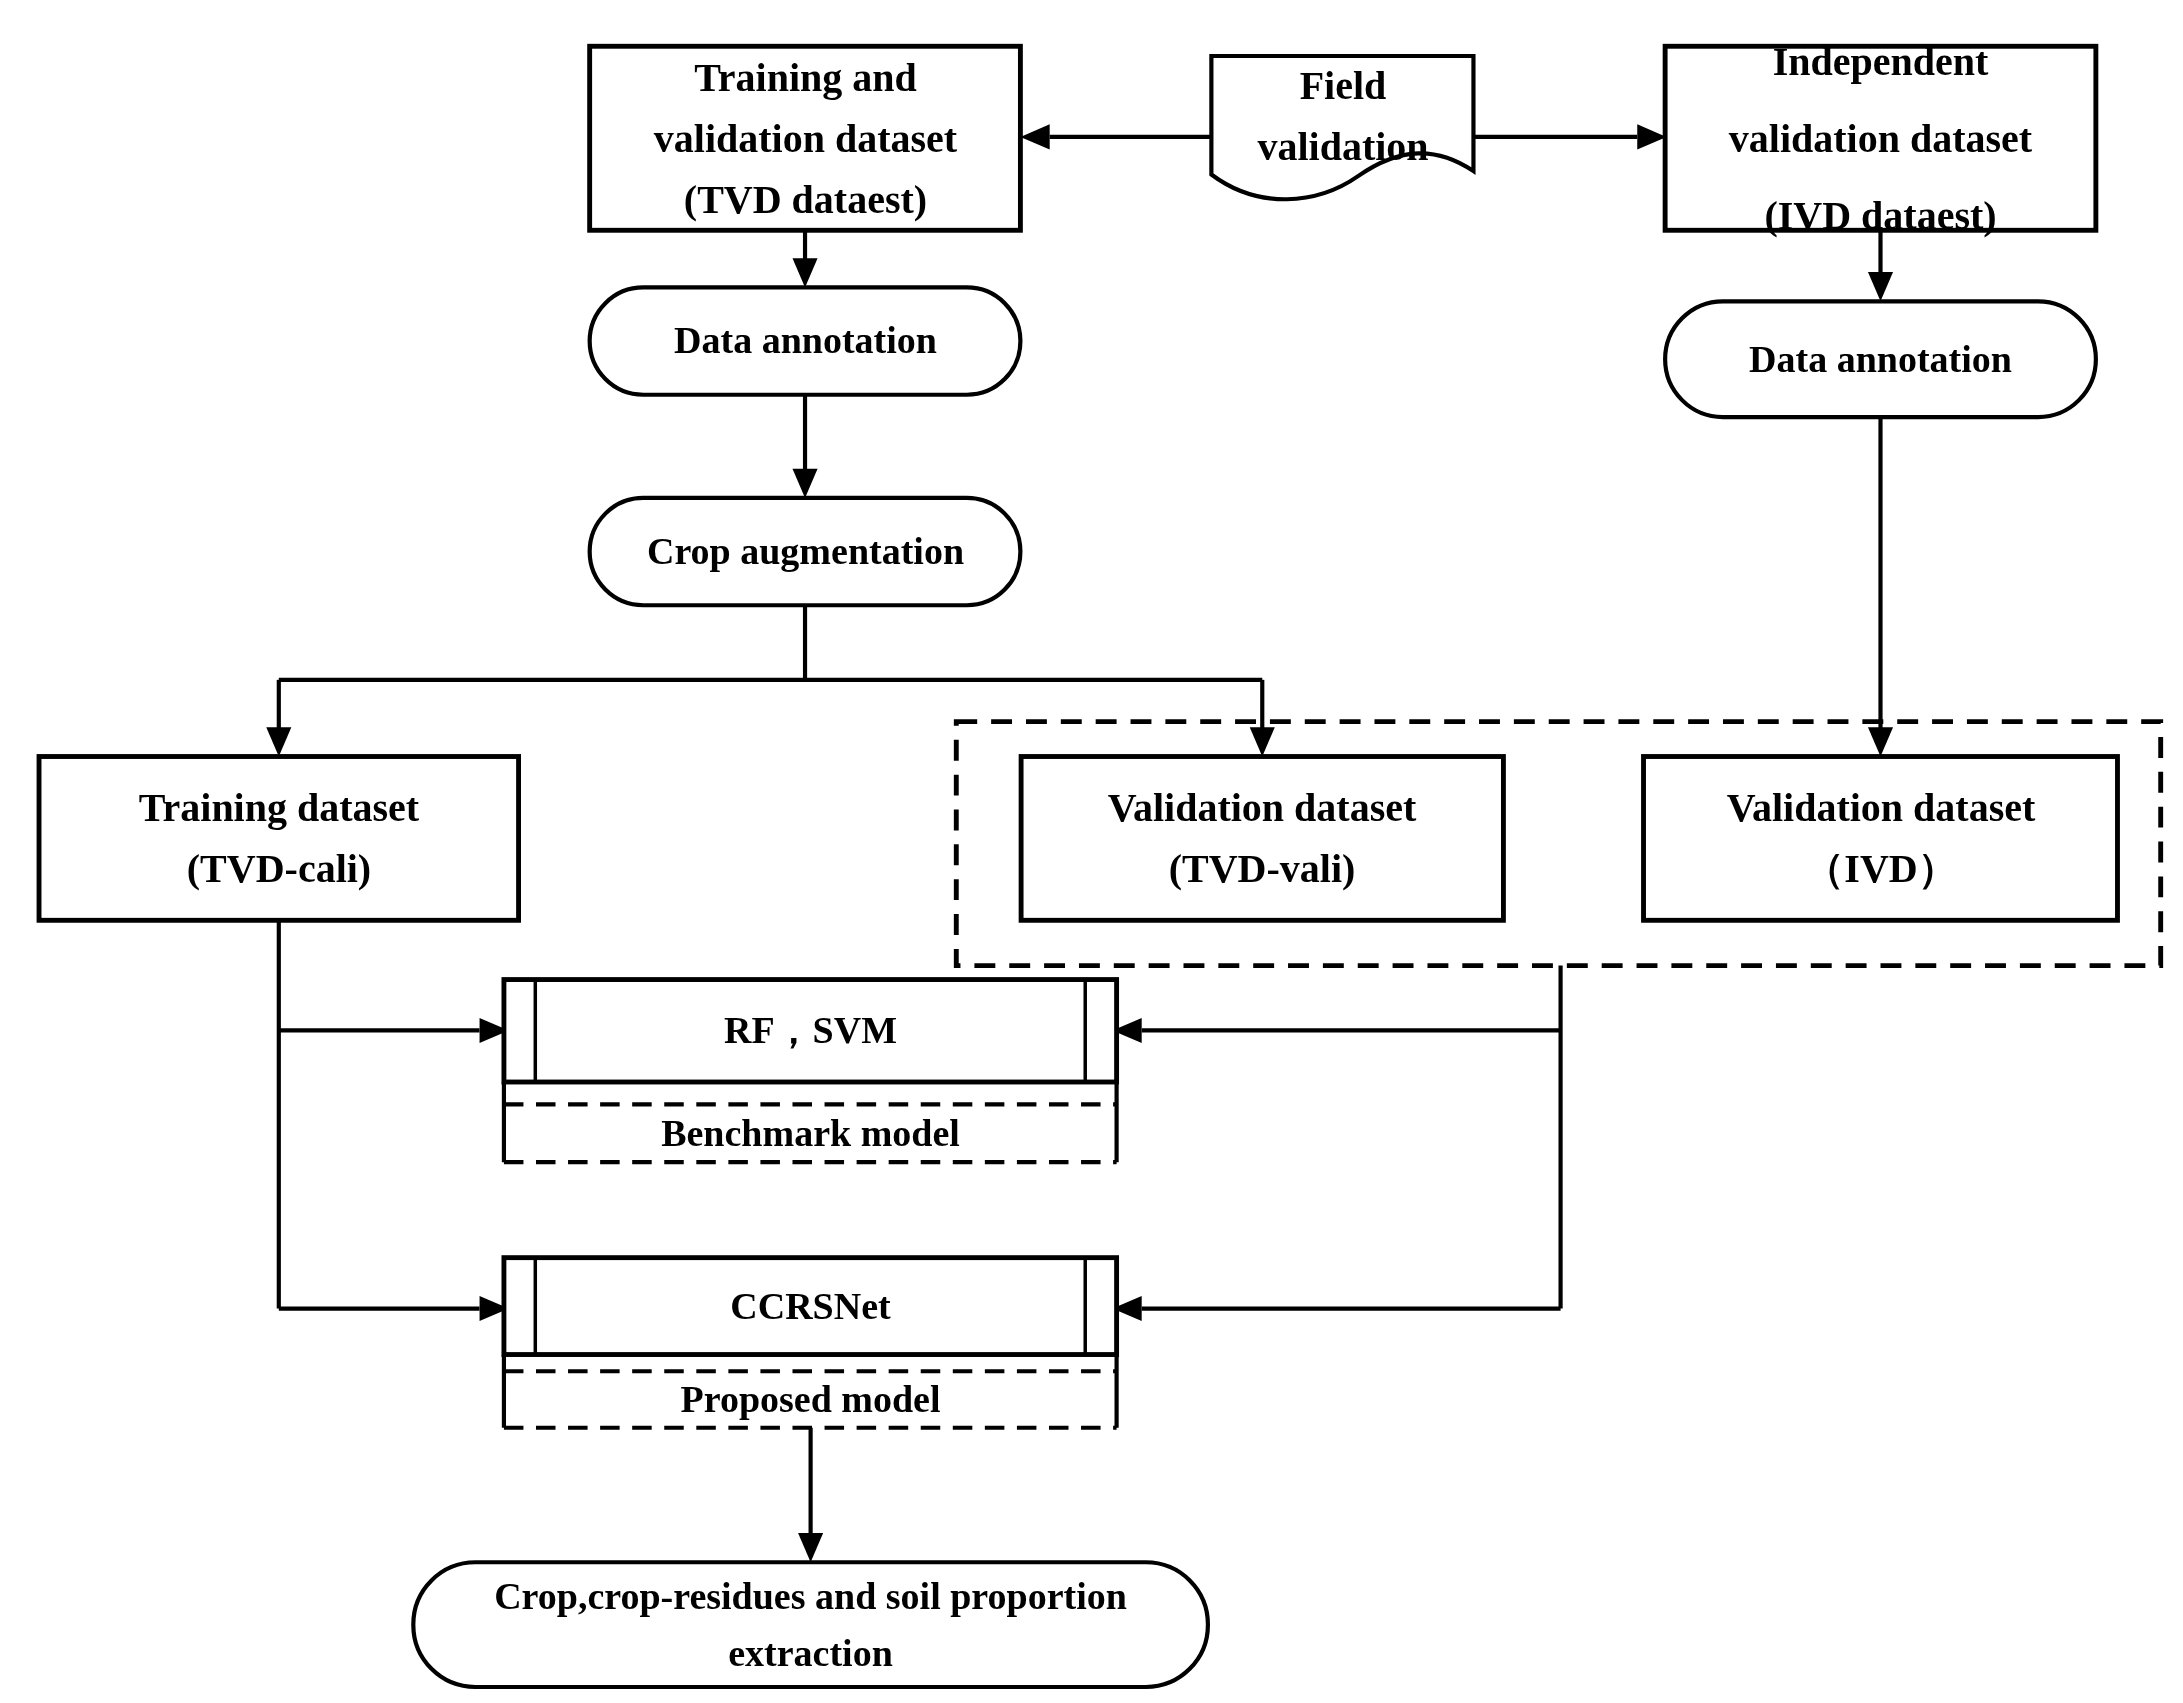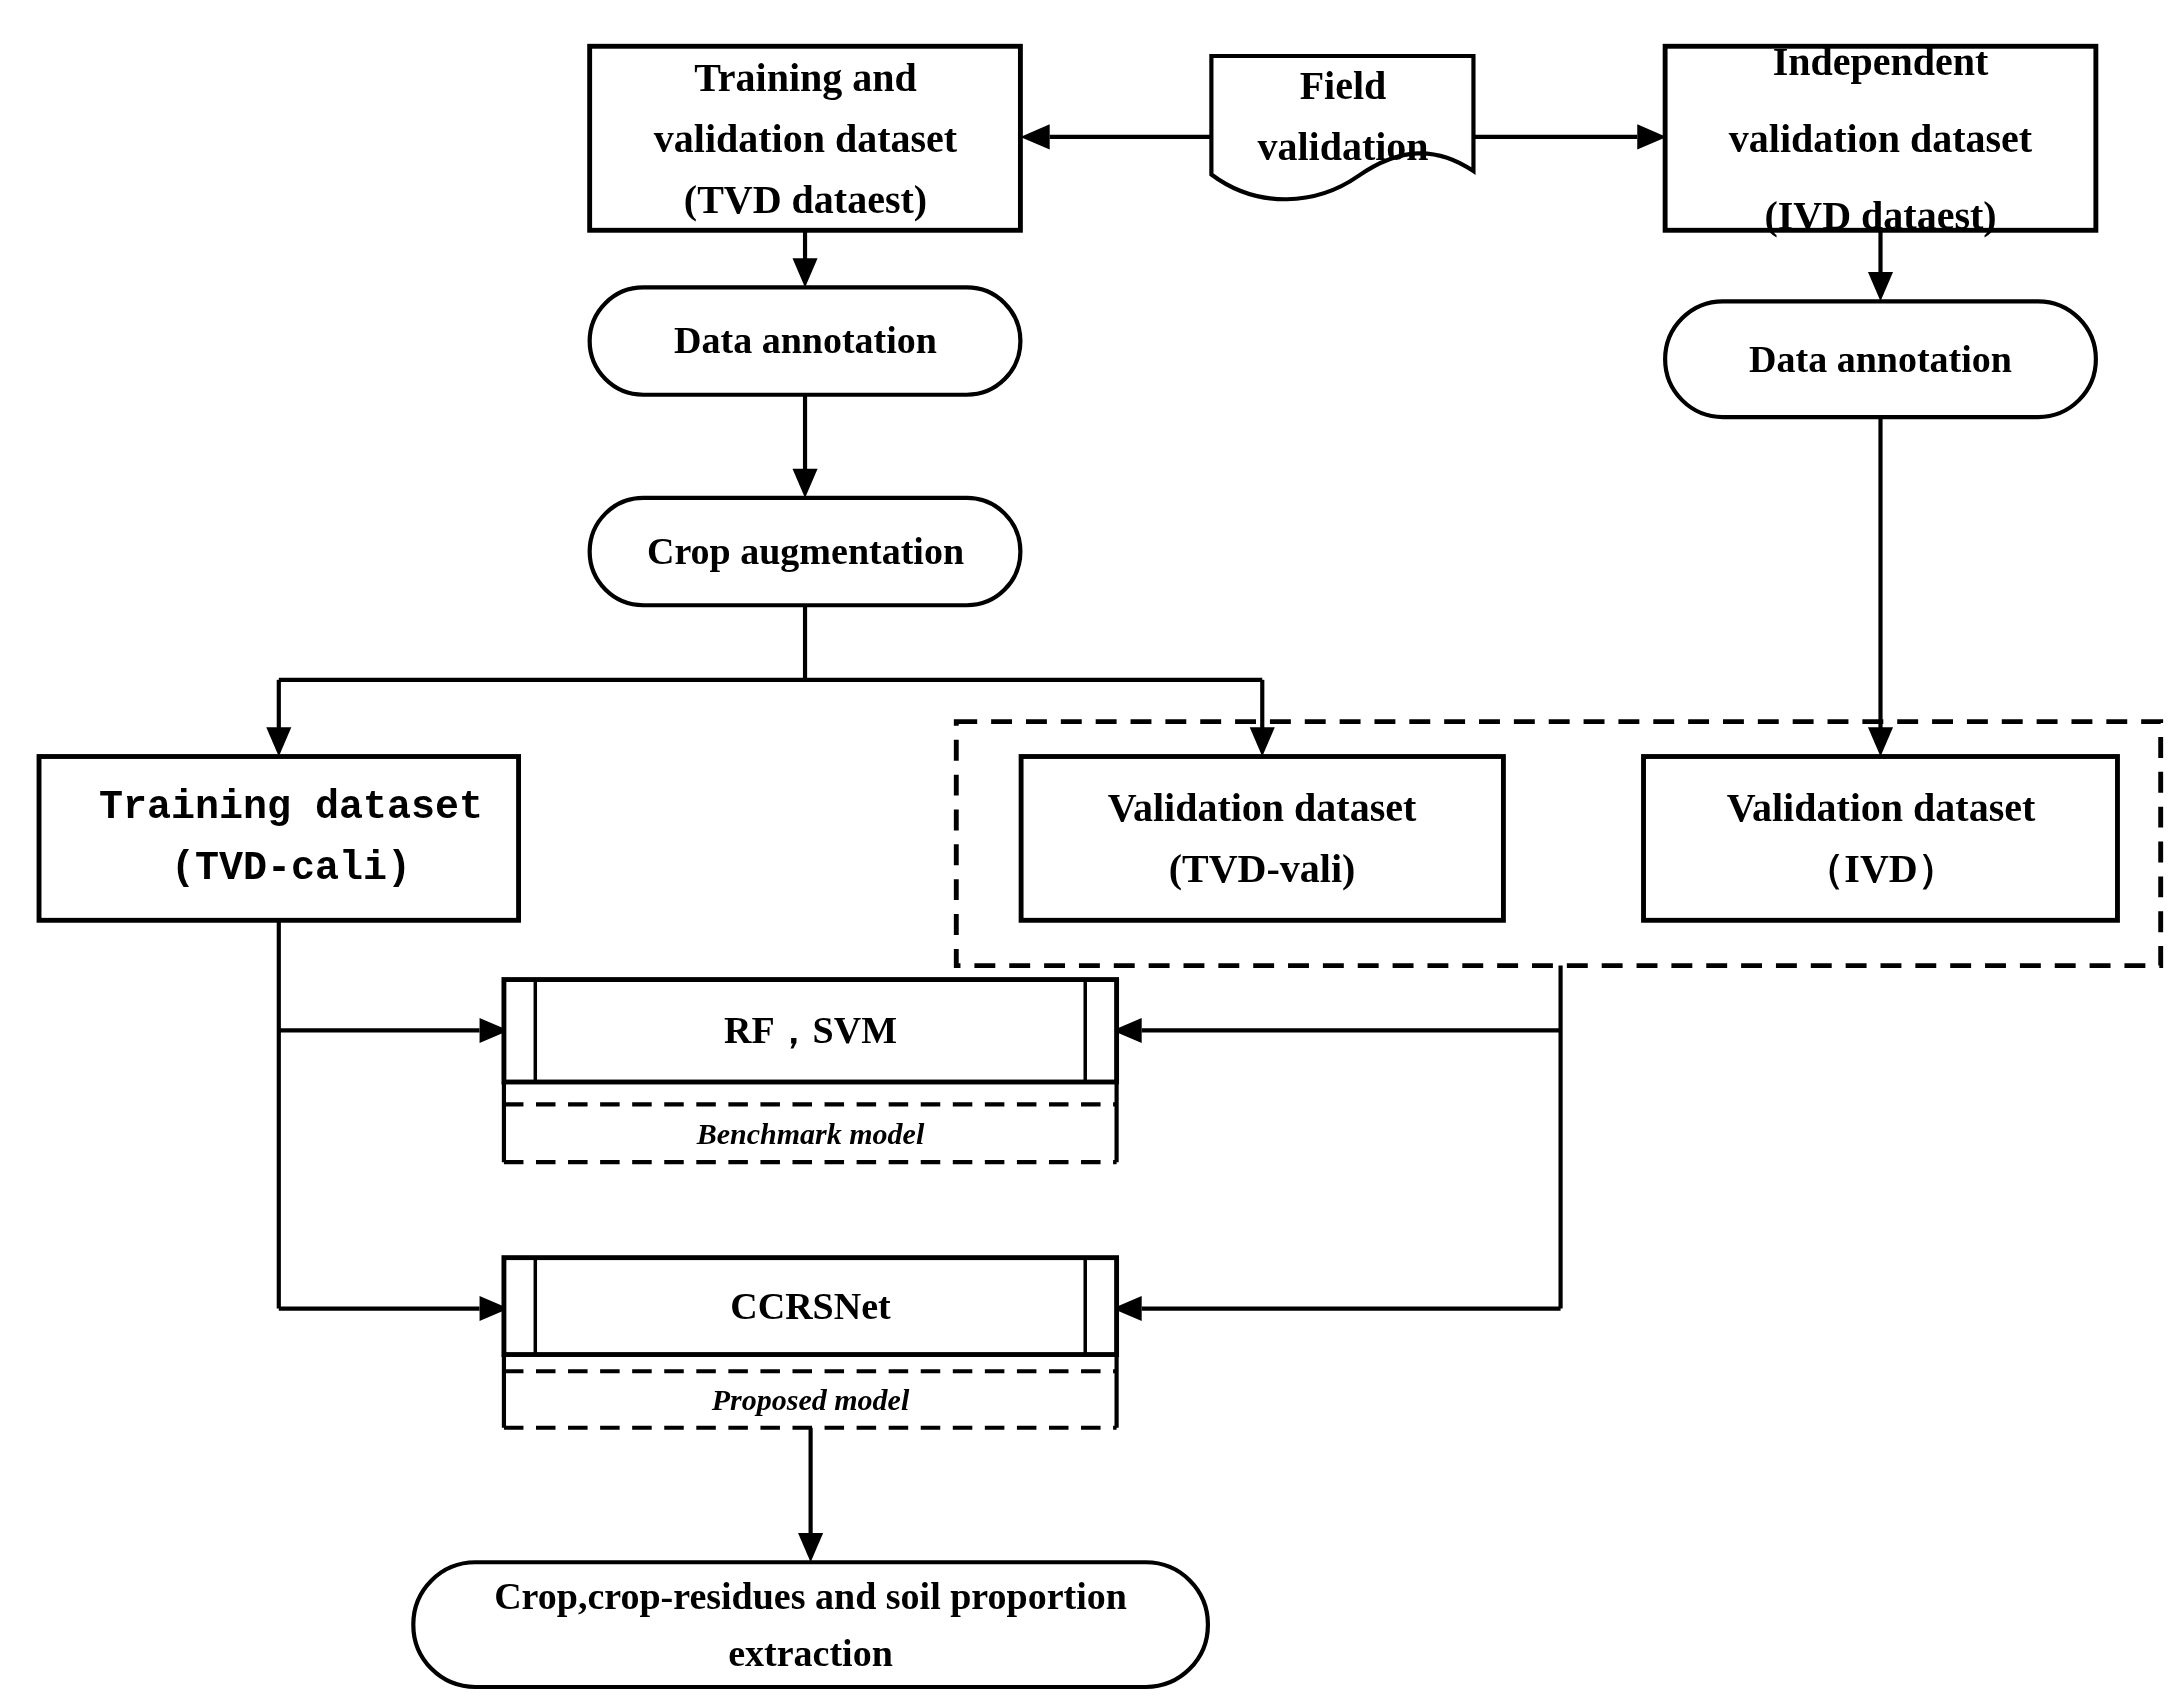--- a/index.html
+++ b/index.html
@@ -27,21 +27,21 @@
     align-items: center;
     justify-content: center;
     text-align: right;
     font-weight: bold;
     color: #000000;
     white-space: nowrap;
     pointer-events: none;
   }
   .fs-58 { font-size: 40px; line-height: 61px; }
   .fs-60 { font-size: 38px; line-height: 63px; }
-  .fs-54 { font-size: 30px; line-height: 49px; font-style: italic; }
+  .fs-54 { font-size: 38px; line-height: 49px; }
   .out-lh { line-height: 57px; }
 </style>
 </head>
 <body>
 
 <div class="canvas">
 
   <svg class="layer" width="2183" height="1704" viewBox="0 0 3132 2444">
 
     <rect x="1372" y="1035" width="1728" height="350" fill="none" stroke="#000" stroke-width="7" stroke-dasharray="30 20"></rect>
@@ -154,21 +154,21 @@
   </div>
 
   <div class="node fs-60" style="left:1665px; top:301px; width:431px; height:116px;">
     <div>Data annotation</div>
   </div>
 
   <div class="node fs-60" style="left:590px; top:498px; width:431px; height:107px;">
     <div>Crop augmentation</div>
   </div>
 
-  <div class="node fs-58" style="left:51px; top:756px; width:480px; height:164px;font-family:Liberation Mono, monospace;">
+  <div class="node fs-58" style="left:39px; top:756px; width:480px; height:164px;">
     <div>Training dataset</div>
     <div>(TVD-cali)</div>
   </div>
 
   <div class="node fs-58" style="left:1021px; top:756px; width:482px; height:164px;">
     <div>Validation dataset</div>
     <div>(TVD-vali)</div>
   </div>
 
   <div class="node fs-58" style="left:1644px; top:756px; width:474px; height:164px;">

